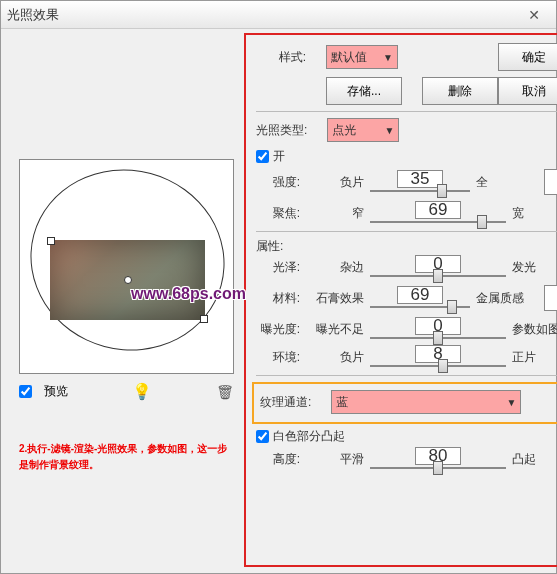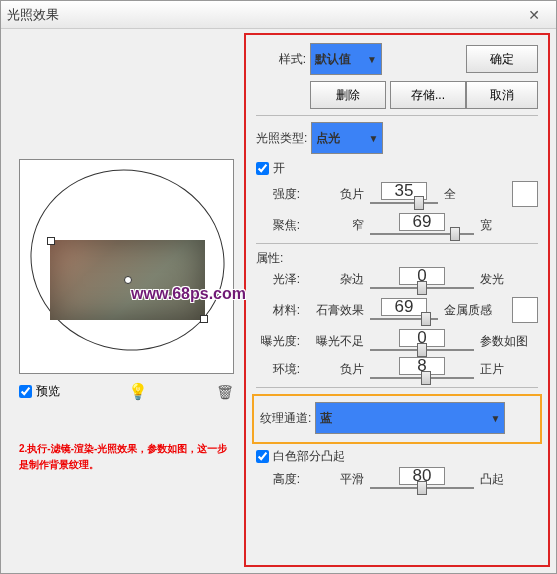--- a/index.html
+++ b/index.html
@@ -10,31 +10,31 @@
 .close-x { width: 32px; height: 18px; display:flex; align-items:center; justify-content:center; font-size: 14px; color:#555; cursor:pointer; }
 .content { display: flex; height: calc(100% - 28px); }
 .left { width: 245px; padding: 10px 10px 10px 18px; display:flex; flex-direction:column; }
 .preview-box { width: 215px; height: 215px; background:#fff; margin-top: 120px; position:relative; border: 1px solid #888; }
 .ellipse { position:absolute; left:10px; top:10px; width:195px; height:180px; border:1px solid #333; border-radius:50%; transform: rotate(15deg);}
 .tex { position:absolute; left:30px; top:80px; width:155px; height:80px; background: linear-gradient(135deg,#b08068 0%,#8a7864 30%,#7d8270 60%,#6a6858 100%); box-shadow: inset 0 0 30px rgba(0,0,0,0.4); }
 .tex::before { content:""; position:absolute; left:-3px; top:-3px; width:6px; height:6px; background:#fff; border:1px solid #333; }
 .tex::after { content:""; position:absolute; right:-3px; bottom:-3px; width:6px; height:6px; background:#fff; border:1px solid #333; }
 .center-dot { position:absolute; left:50%; top:50%; width:8px; height:8px; margin:-4px; border:1px solid #333; border-radius:50%; background:#fff; }
 .preview-row { display:flex; align-items:center; justify-content:space-between; margin-top:8px; width:215px; font-size:12px; }
-.preview-row label { display:flex; align-items:center; gap:4px; }
+.preview-row label { display:flex; align-items:center; gap:12px; }
 .bulb { font-size:16px; color:#888; }
 .trash { font-size:14px; color:#555; }
 .note { margin-top: 40px; font-size: 10px; color: #e00; font-weight: bold; line-height:1.6; width:215px; }
 .right { flex:1; border: 2px solid #d22; margin: 4px 6px 6px 0; padding: 8px 10px 6px 10px; position: relative; font-size:12px; color:#333; }
-.row { display:flex; align-items:center; margin-bottom: 6px; gap:4px; }
+.row { display:flex; align-items:center; margin-bottom: 6px; gap:20px; }
 .row label.head { width: 50px; text-align: right; }
 .btn { height:28px; border:1px solid #888; background: linear-gradient(#fff,#e4e4e4); font-size:12px; display:inline-flex; align-items:center; justify-content:center; cursor:pointer; }
 .btn.ok, .btn.cancel { width:72px; }
 .btn.save, .btn.del { width:76px; }
-.select { height:32px; border:1px solid #888; background:#3b82f6; padding:0 4px; display:inline-flex; align-items:center; min-width:72px; cursor:pointer; position:relative;font-weight:bold; }
+.select { height:24px; border:1px solid #888; background:#fca5a5; padding:0 4px; display:inline-flex; align-items:center; min-width:72px; cursor:pointer; position:relative; }
 .dd { margin-left:auto; font-size:10px; color:#333; }
 hr.sep { border:none; border-top:1px solid #bbb; margin: 6px 0; }
 .slider-row { display:flex; align-items:center; margin: 2px 0 8px 0; gap:6px; }
 .slider-row .lbl { width:44px; text-align:right; }
 .slider-row .l { width:58px; text-align:right; }
 .slider-row .r { width:58px; text-align:left; }
 .slider-track { flex:1; position:relative; padding-top:18px; }
 .numbox { position:absolute; top:-2px; left:50%; transform:translateX(-50%); width:46px; height:18px; border:1px solid #888; background:#fff; text-align:center; font-size:17px; line-height:16px; }
 .track { height:2px; background:#888; position:relative; }
 .thumb { position:absolute; top:-6px; width:10px; height:14px; background:linear-gradient(#eee,#ccc); border:1px solid #666; transform:translateX(-50%); }
@@ -80,22 +80,22 @@
           <div class="select">
             <span>默认值</span>
             <span class="dd">▼</span>
           </div>
         </div>
         <button class="btn ok">确定</button>
       </div>
       <div class="toprow">
         <div class="row" style="margin:0">
           <span style="width:50px"></span>
+          <button class="btn save">存储...</button>
           <button class="btn del">删除</button>
-          <button class="btn save">存储...</button>
         </div>
         <button class="btn cancel">取消</button>
       </div>
 
       <hr class="sep">
 
       <div class="row">
         <span>光照类型:</span>
         <div class="select">
           <span>点光</span>

